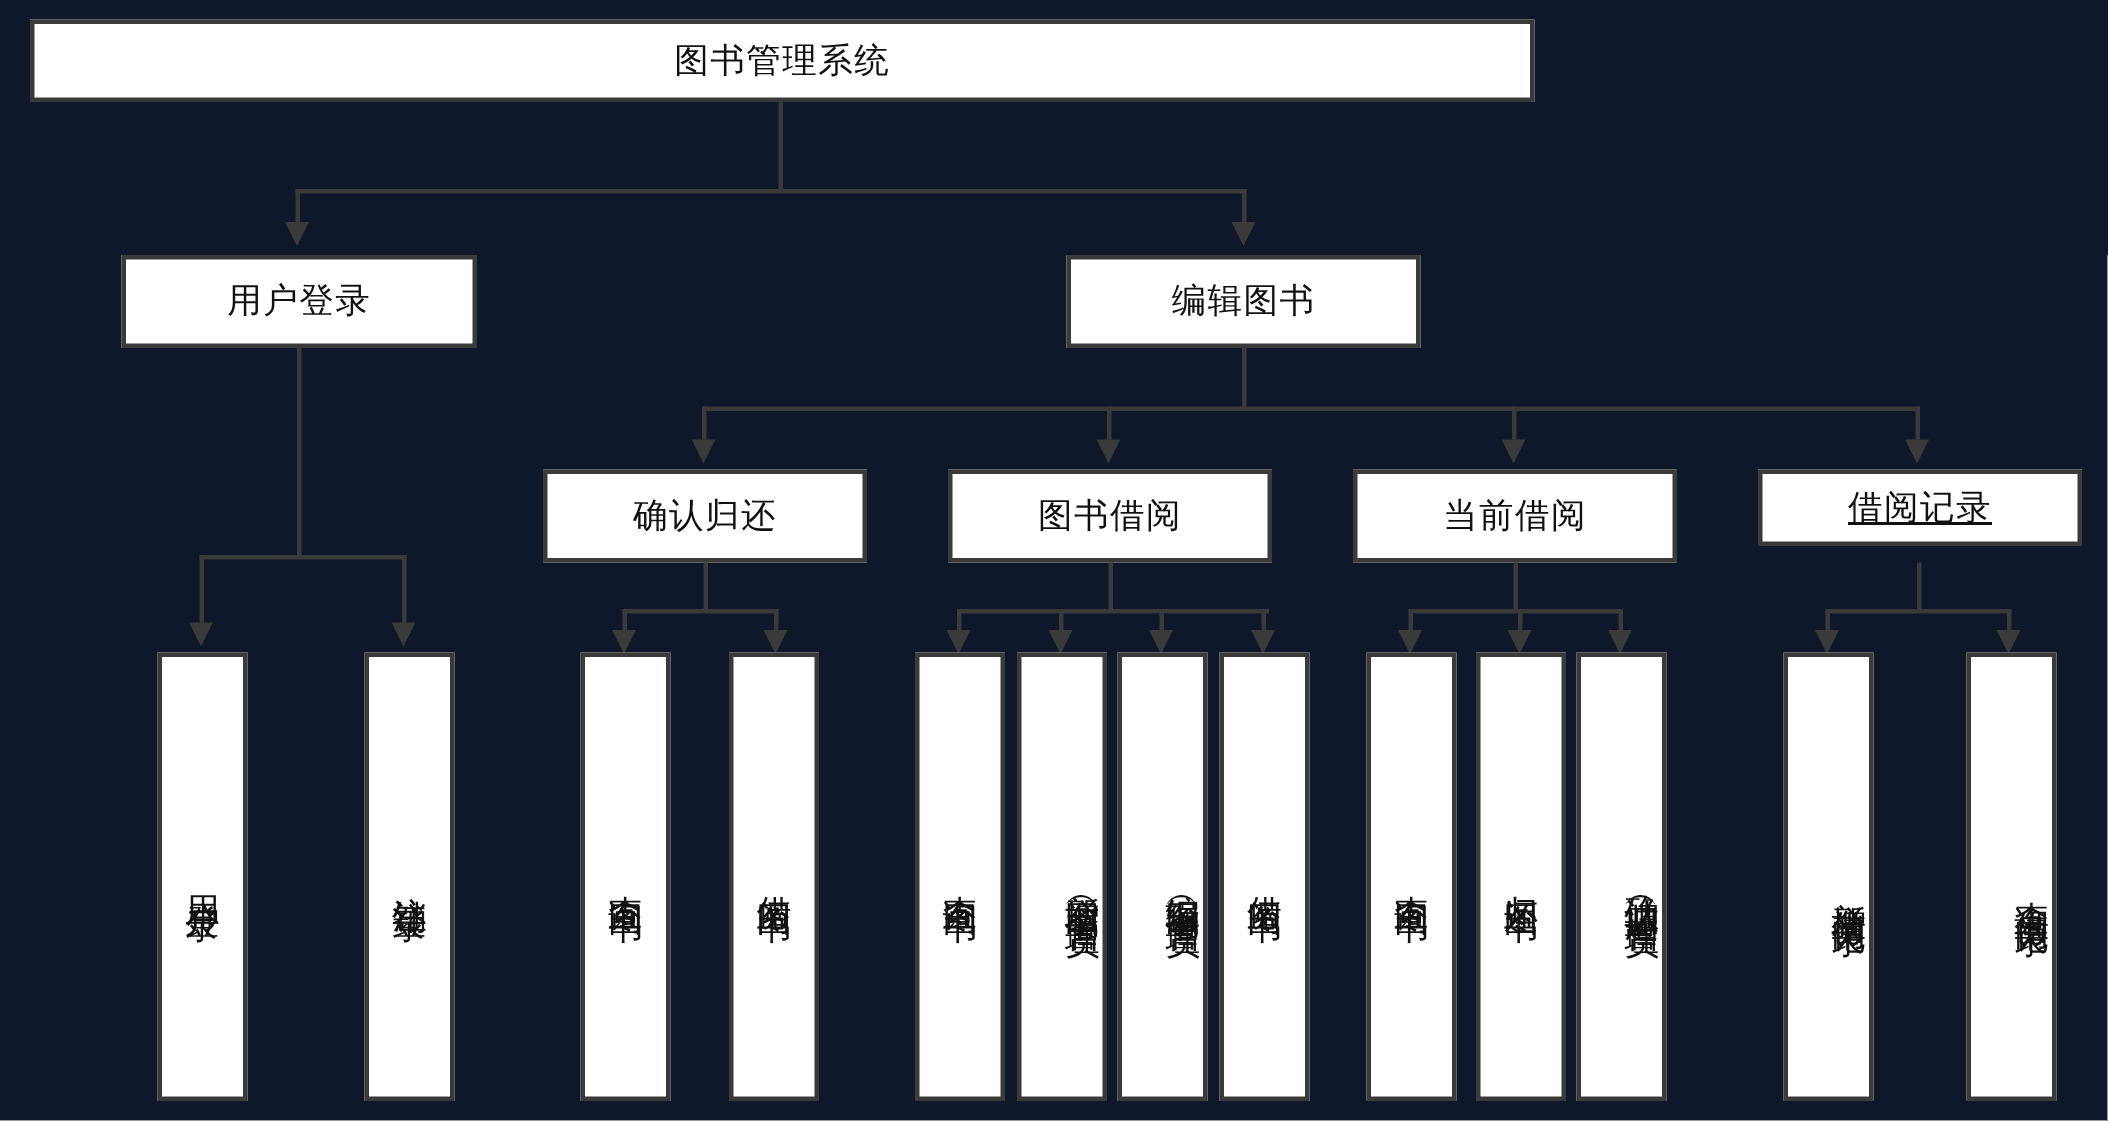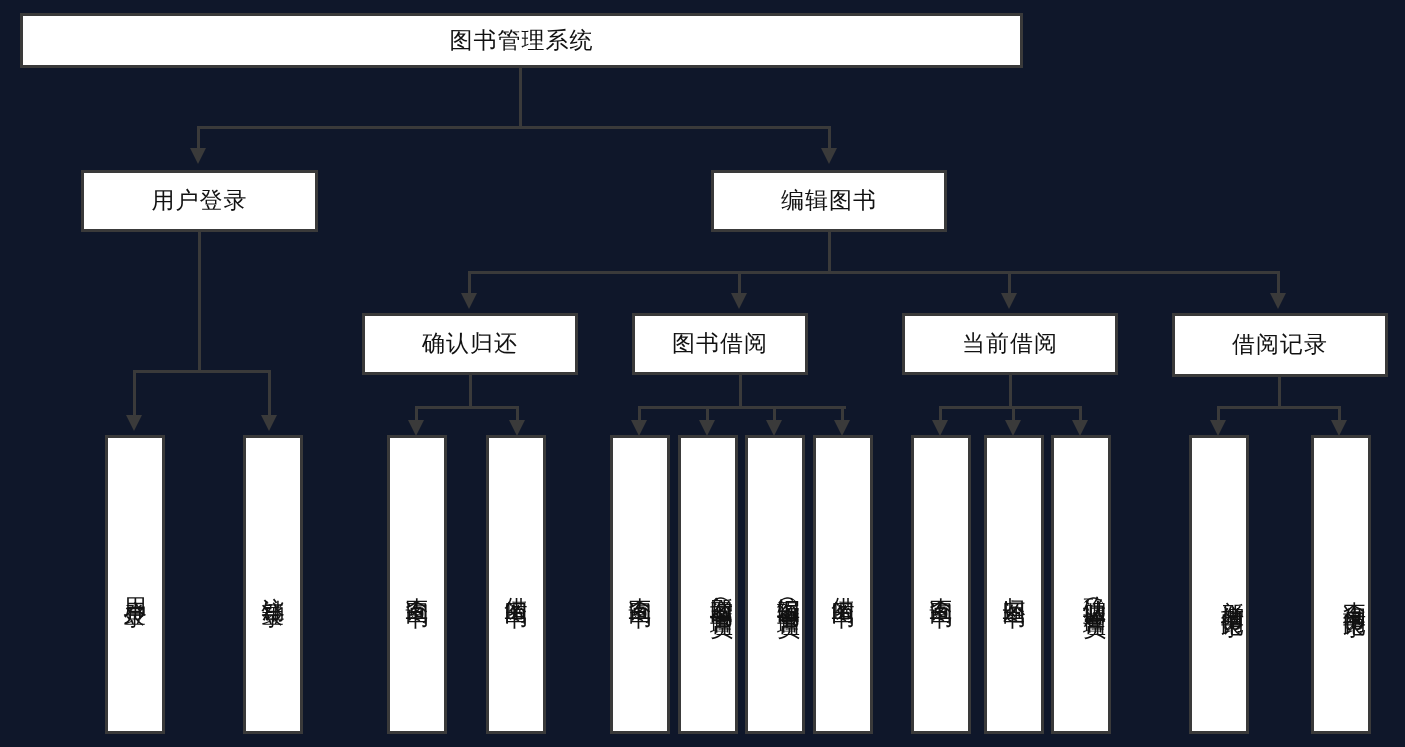--- a/index.html
+++ b/index.html
@@ -112,27 +112,27 @@
   <div class="ln vline" style="left:1008px; top:271px; height:22px;"></div>
   <div class="ln vline" style="left:1277px; top:271px; height:22px;"></div>
   <div class="arrow" style="left:461px; top:293px;"></div>
   <div class="arrow" style="left:731px; top:293px;"></div>
   <div class="arrow" style="left:1001px; top:293px;"></div>
   <div class="arrow" style="left:1270px; top:293px;"></div>
 
   <div class="node h" id="node-l3-0" style="left: 362px; top: 313px; width: 216px; height: 62px;">
     <span>确认归还</span>
   </div>
-  <div class="node h" id="node-l3-1" style="left: 632px; top: 313px; width: 176px; height: 62px;">
+  <div class="node h" id="node-l3-1" style="left: 632px; top: 313px; width: 216px; height: 62px;">
     <span>图书借阅</span>
   </div>
   <div class="node h" id="node-l3-2" style="left: 902px; top: 313px; width: 216px; height: 62px;">
     <span>当前借阅</span>
   </div>
-  <div class="node h" id="node-l3-3" style="left: 1172px; top: 313px; width: 216px; height: 64px;">
+  <div class="node h" id="node-l3-3" style="left: 1172px; top: 313px; width: 216px; height: 51px; text-decoration: underline;">
     <span>借阅记录</span>
   </div>
 
   <div class="ln vline" style="left:469px; top:375px; height:31px;"></div>
   <div class="ln hline" style="left:415px; top:406px; width:104px;"></div>
   <div class="ln vline" style="left:415px; top:406px; height:14px;"></div>
   <div class="ln vline" style="left:516px; top:406px; height:14px;"></div>
   <div class="arrow" style="left:408px; top:420px;"></div>
   <div class="arrow" style="left:509px; top:420px;"></div>
 

